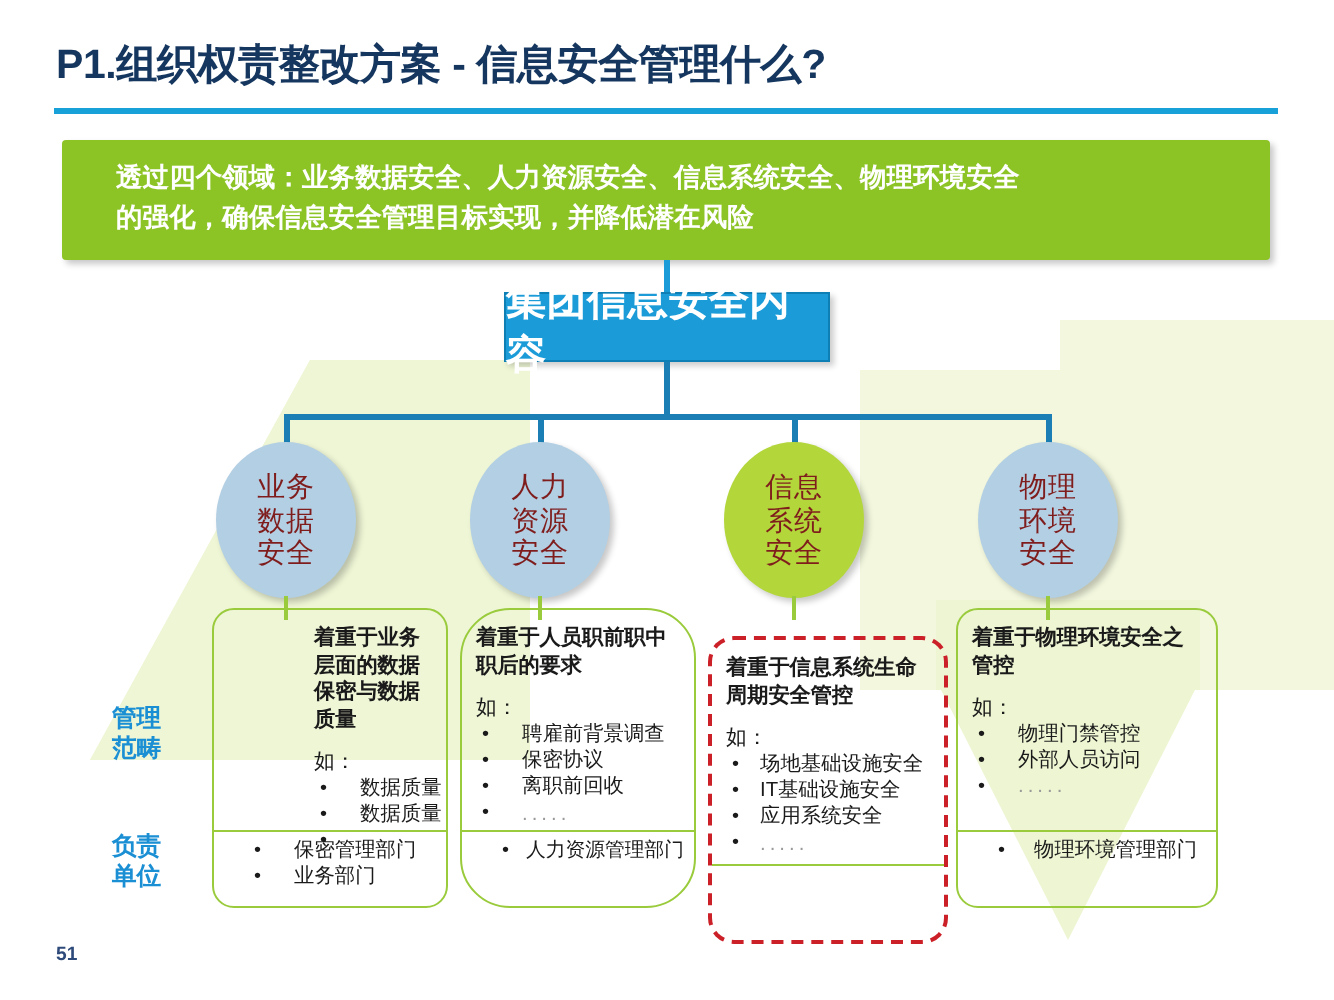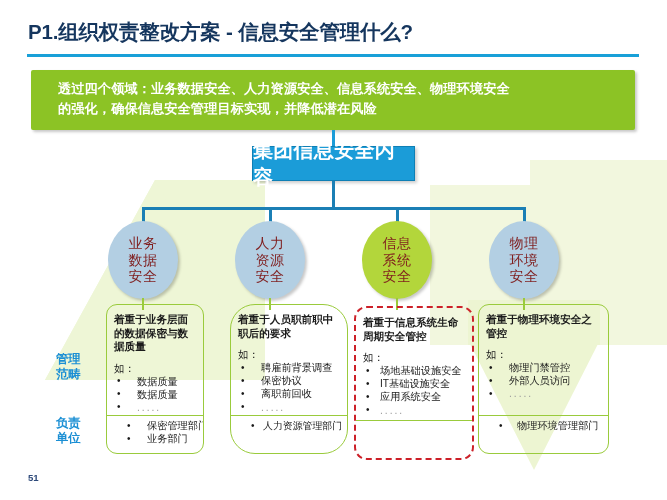--- a/index.html
+++ b/index.html
@@ -213,21 +213,21 @@
   <div class="conn" style="left:396px; top:207px; width:2.5px; height:15px;"></div>
   <div class="conn" style="left:523px; top:207px; width:2.5px; height:15px;"></div>
 
   <div class="node blue" style="left:108px; top:221px;">
     <div class="ln">业务</div>
     <div class="ln">数据</div>
     <div class="ln">安全</div>
   </div>
   <div class="stem-green" style="left:142px; top:298px; height:12px;"></div>
 
-  <div class="card" style="left:106px; width:98px;">
+  <div class="card" style="left:106px; width:118px;padding-left:43px;">
     <div class="card-head">着重于业务层面的数据保密与数据质量</div>
     <div class="card-ru">如：</div>
     <ul>
       <li>数据质量</li>
       <li>数据质量</li>
       <li class="ellip">.....</li>
     </ul>
     <div class="card-divider" style="top:110px;"></div>
     <div class="card-owner" style="height:40px;">
       <ul>
@@ -261,21 +261,21 @@
     </div>
   </div>
 
   <div class="node green" style="left:362px; top:221px;">
     <div class="ln">信息</div>
     <div class="ln">系统</div>
     <div class="ln">安全</div>
   </div>
   <div class="stem-green" style="left:396px; top:298px; height:12px;"></div>
 
-  <div class="card dashed" style="left:354px; width:120px; top:306px; height:154px;">
+  <div class="card dashed" style="left:354px; width:120px; top:318px; height:154px;">
     <div class="card-head">着重于信息系统生命周期安全管控</div>
     <div class="card-ru">如：</div>
     <ul>
       <li style="padding-left:14px;">场地基础设施安全</li>
       <li style="padding-left:14px;">IT基础设施安全</li>
       <li style="padding-left:14px;">应用系统安全</li>
       <li class="ellip" style="padding-left:14px;">.....</li>
     </ul>
     <div class="card-divider" style="top:112px;"></div>
   </div>

